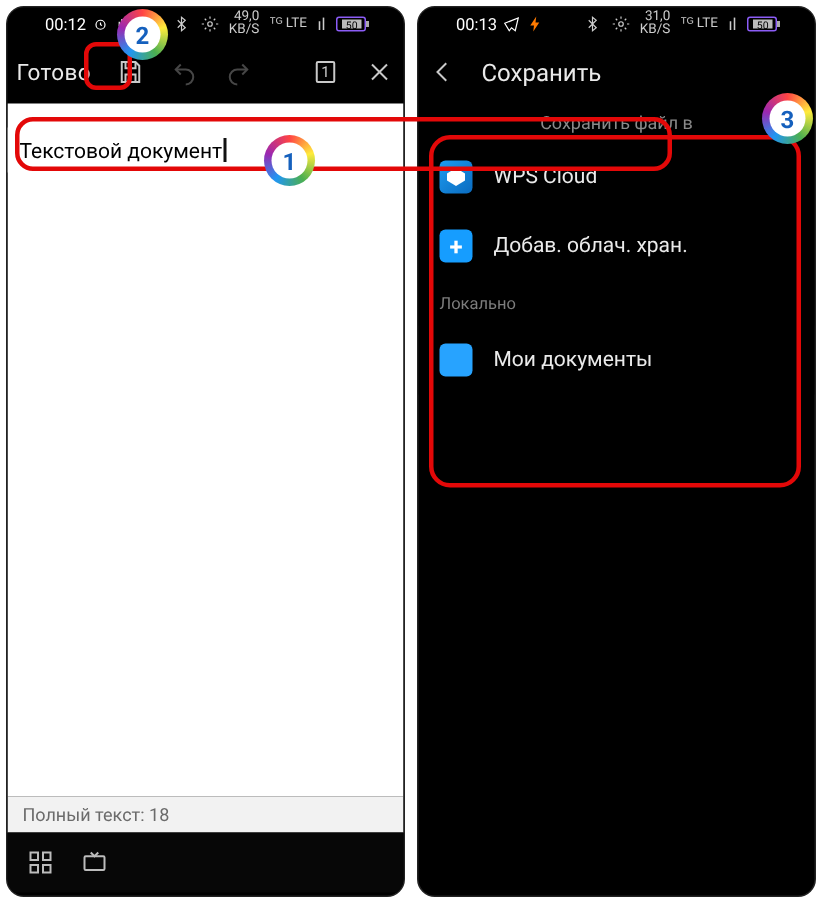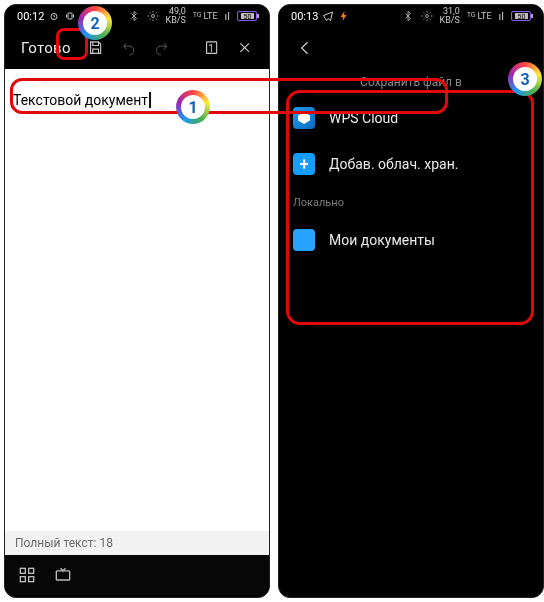--- a/index.html
+++ b/index.html
@@ -24,42 +24,42 @@
   }
   .phone.left { left: 4px; }
   .phone.right { left: 278px; }
 
   
   .statusbar {
     height: 22px;
     display: flex;
     align-items: center;
     justify-content: space-between;
-    padding: 0 12px;
+    padding: 0 25px;
     color: #fff;
     font-size: 11px;
     background: #000;
   }
   .status-left { display: flex; align-items: center; gap: 4px; }
   .status-right { display: flex; align-items: center; gap: 7px; color: #ccc; }
   .ic { width: 12px; height: 12px; display: inline-block; }
   .txt-small { font-size: 9px; line-height: 1; color: #ccc; }
   .battery {
     width: 20px; height: 10px; border: 1px solid #8b5cf6; border-radius: 2px;
     position: relative; display: flex; align-items: center; justify-content: center;
   }
   .battery::after { content: ""; position: absolute; right: -3px; top: 2px; width: 2px; height: 4px; background: #aaa; }
   .battery .fill { width: 70%; height: 6px; background: #bbb; margin-left: 1px; font-size: 7px; color:#000; text-align:center; }
 
   
   .appbar {
     height: 42px;
     display: flex;
     align-items: center;
-    padding: 0 16px;
+    padding: 0 6px;
     color: #e8e8e8;
     gap: 16px;
     background: #000;
   }
   .appbar .grow { flex: 1; }
   .ab-ic { width: 20px; height: 20px; display: flex; align-items: center; justify-content: center; color: #c9c9c9; }
   .ab-title { font-size: 16px; color: #eaeaea; }
   .ab-done { font-size: 15px; color: #eaeaea; letter-spacing: .3px; }
 
   
@@ -277,20 +277,21 @@
           </span>
       </div>
     </div>
 
     <div class="appbar">
       <span class="ab-ic">
           <svg viewBox="0 0 24 24">
             <path d="M15 5l-7 7 7 7"></path>
           </svg>
         </span>
+      <span class="ab-title">Сохранить</span>
     </div>
 
     <div class="save-sub">
       <span>Сохранить файл в</span>
     </div>
 
     <div class="list">
       <div class="row">
         <span class="file-icon fi-cube"></span>
         <span>WPS Cloud</span>

